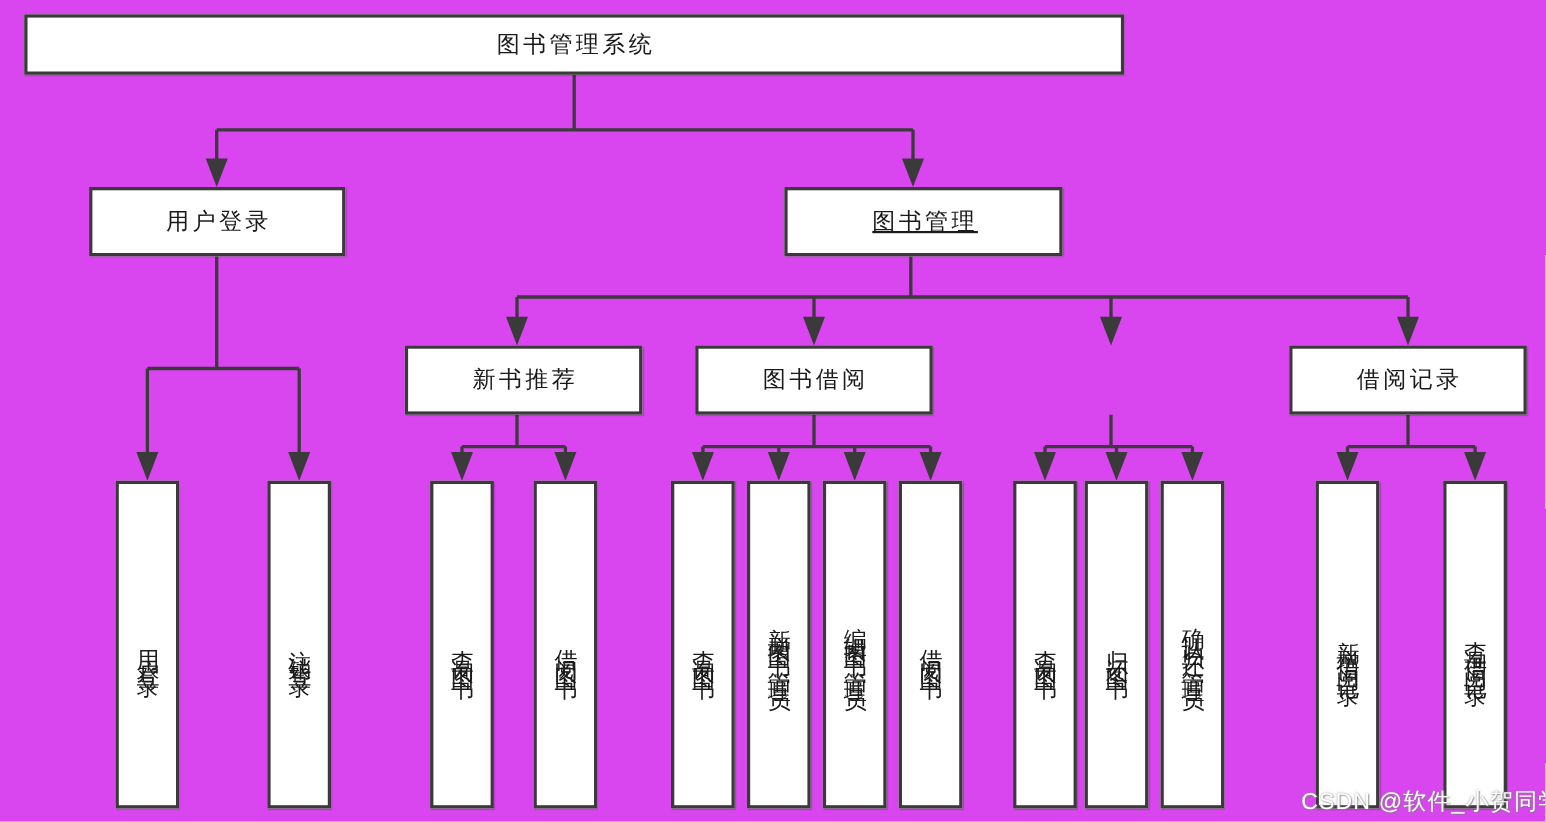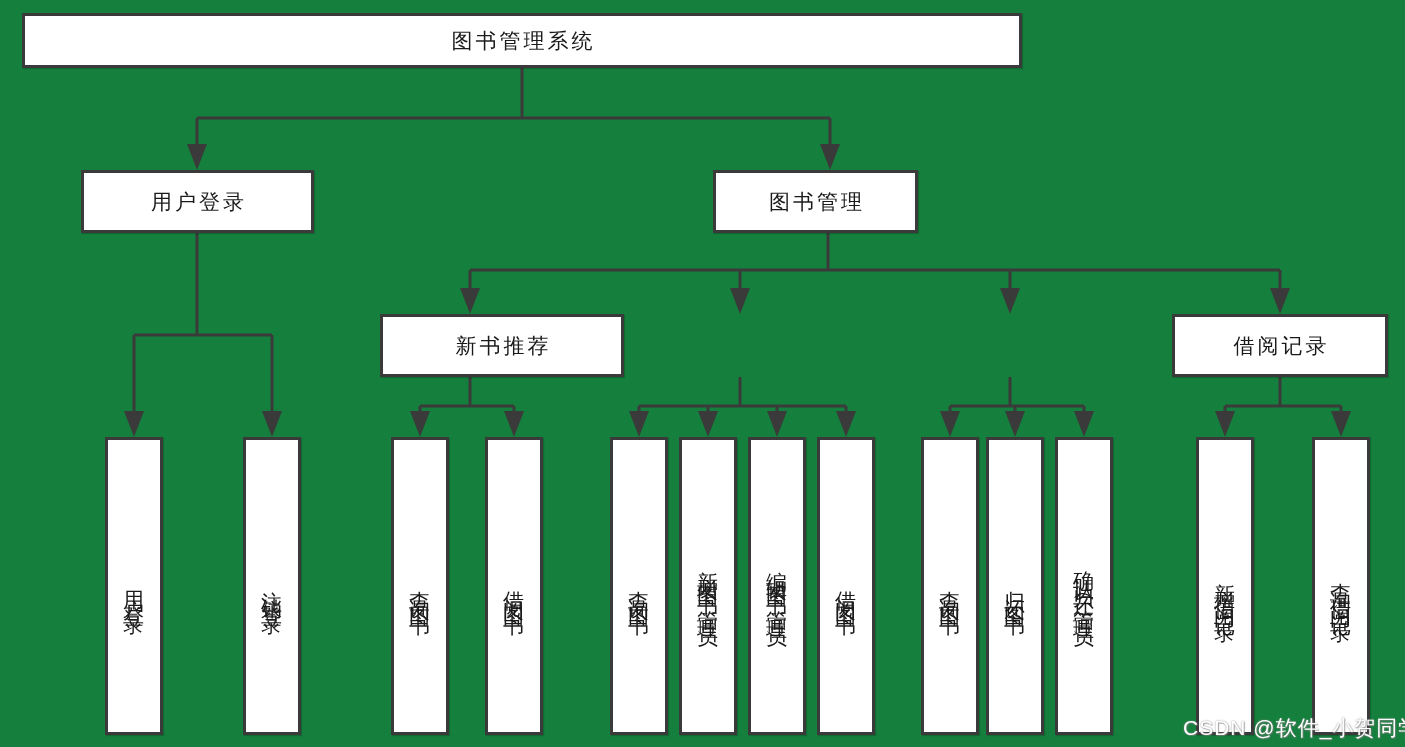--- a/index.html
+++ b/index.html
@@ -1,20 +1,20 @@
 <!DOCTYPE html>
 <html><head>
 <meta charset="utf-8">
 <style>
   html, body { margin: 0; padding: 0; background: #ffffff; }
   #canvas {
     position: relative;
     width: 1405px;
     height: 747px;
-    background: #15803d;
+    background: #d946ef;
     font-family: "Liberation Sans", sans-serif;
     overflow: hidden;
   }
   #connector-svg {
     position: absolute;
     left: 0; top: 0;
     width: 1405px; height: 747px;
   }
   .node {
     position: absolute;
@@ -86,23 +86,24 @@
       <polygon points="1005,411 1025,411 1015,437"></polygon>
       <polygon points="1074,411 1094,411 1084,437"></polygon>
       <polygon points="1215,411 1235,411 1225,437"></polygon>
       <polygon points="1331,411 1351,411 1341,437"></polygon>
     </g>
   </svg>
 
   <div class="node hbox" style="left:22px; top:13px; width:1000px; height:55px;">图书管理系统</div>
 
   <div class="node hbox" style="left:81px; top:170px; width:233px; height:63px;">用户登录</div>
-  <div class="node hbox" style="left:713px; top:170px; width:205px; height:63px;">图书管理</div>
+  <div class="node hbox" style="left:713px; top:170px; width:253px; height:63px;text-decoration:underline;">图书管理</div>
 
-  <div class="node hbox" style="left:380px; top:314px; width:244px; height:63px;">新书推荐</div>
+  <div class="node hbox" style="left:368px; top:314px; width:216px; height:63px;">新书推荐</div>
+  <div class="node hbox" style="left:632px; top:314px; width:216px; height:63px;">图书借阅</div>
   <div class="node hbox" style="left:1172px; top:314px; width:216px; height:63px;">借阅记录</div>
 
   <div class="node vbox" style="left:105px; top:437px; width:58px; height:298px;">用户登录</div>
   <div class="node vbox" style="left:243px; top:437px; width:58px; height:298px;">注销登录</div>
 
   <div class="node vbox" style="left:391px; top:437px; width:58px; height:298px;">查询图书</div>
   <div class="node vbox" style="left:485px; top:437px; width:58px; height:298px;">借阅图书</div>
 
   <div class="node vbox" style="left:610px; top:437px; width:58px; height:298px;">查询图书</div>
   <div class="node vbox" style="left:679px; top:437px; width:58px; height:298px;">新增图书（管理员）</div>

